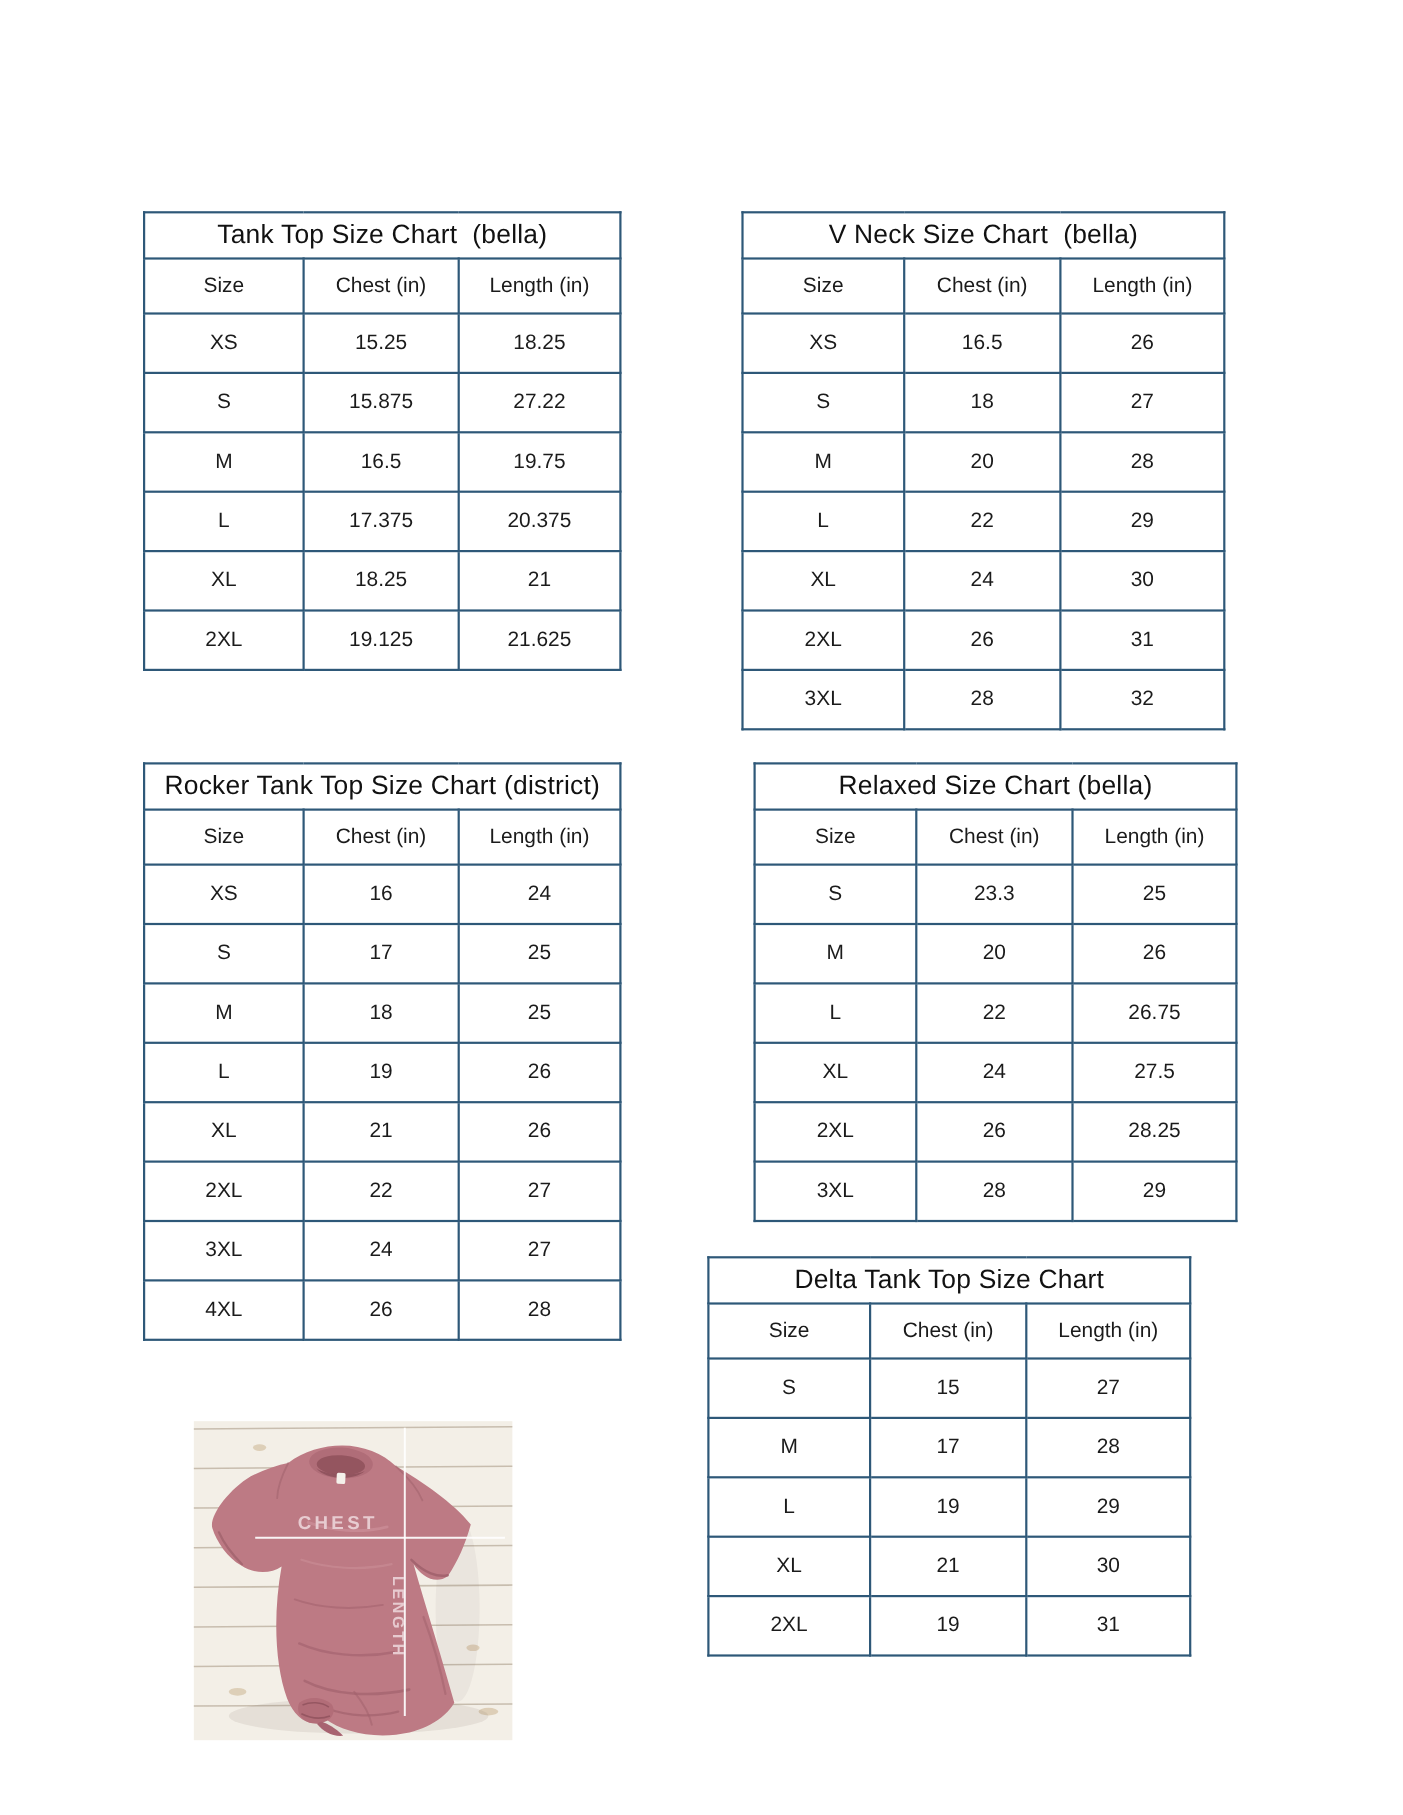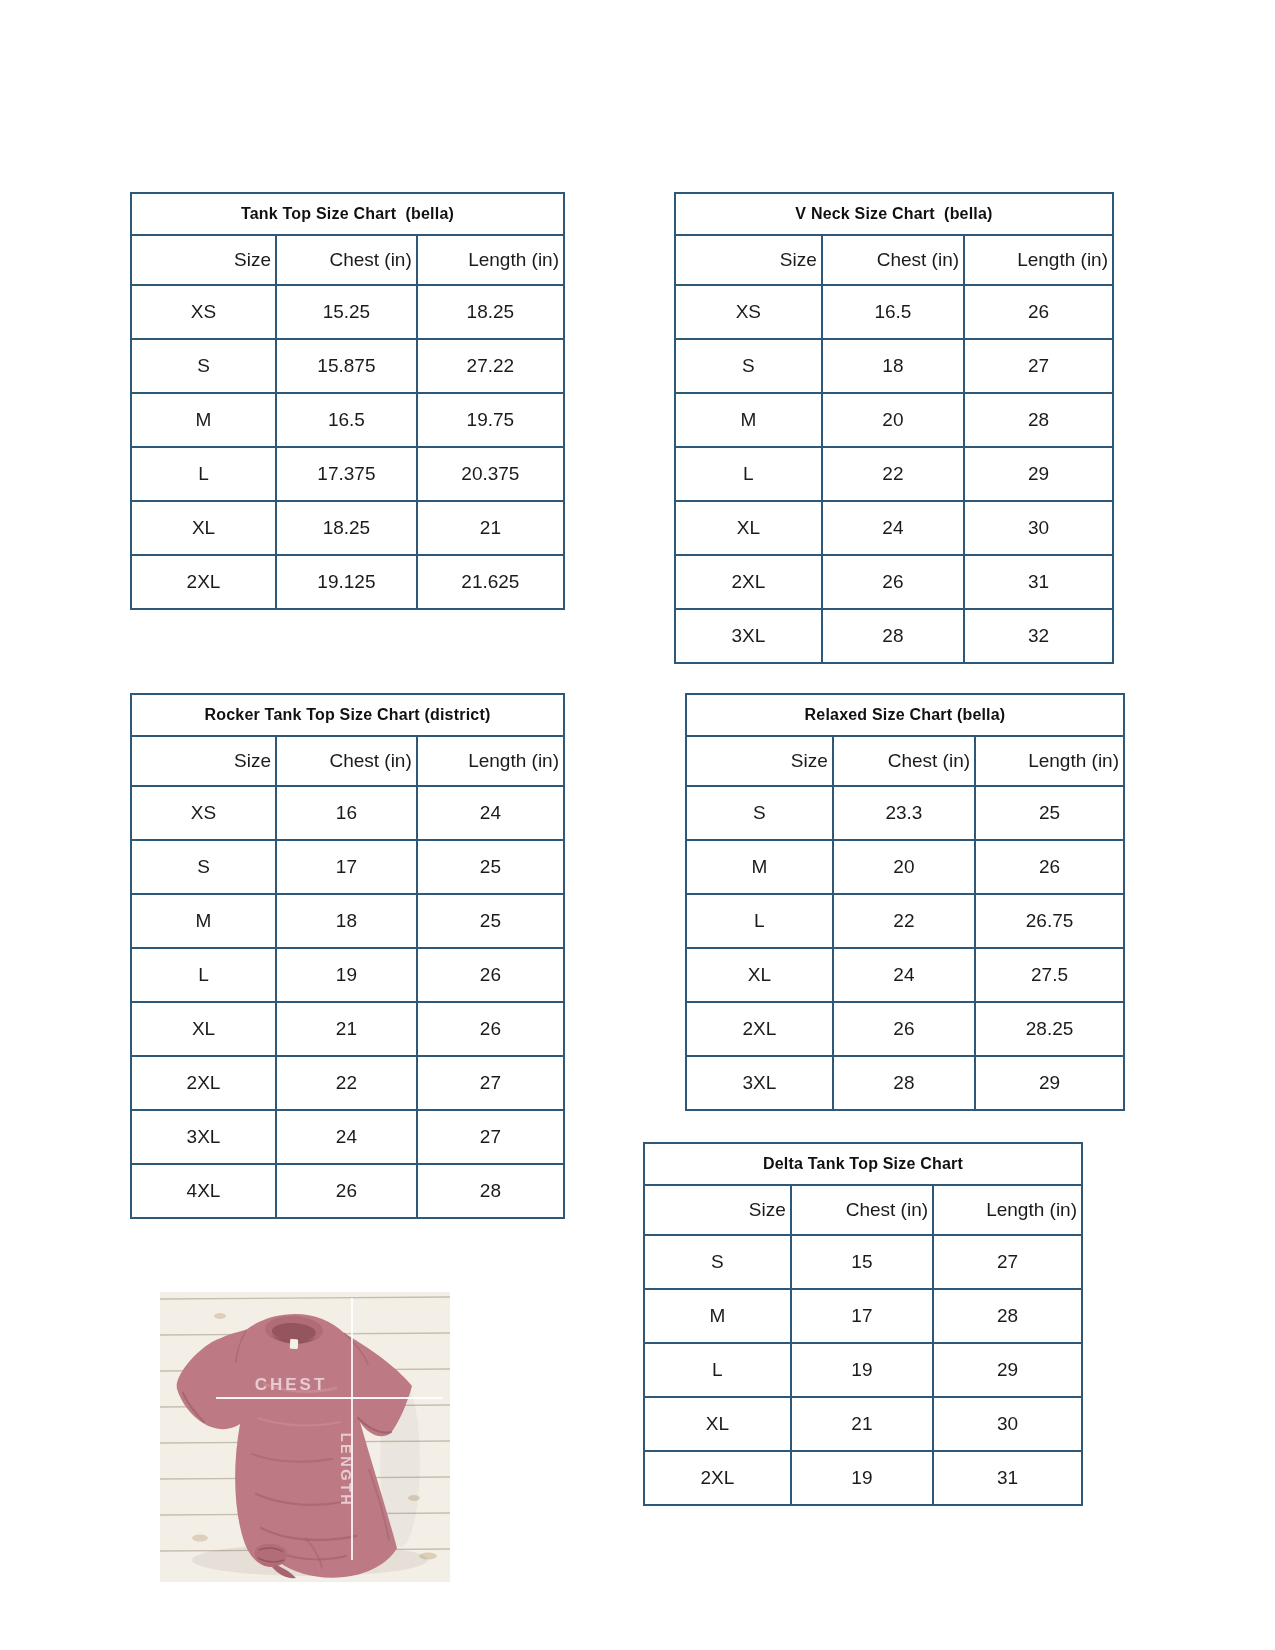--- a/index.html
+++ b/index.html
@@ -14,36 +14,36 @@
     border-collapse:collapse;width:100%;table-layout:fixed;
     background:#ffffff;
   }
   .size-table td{
     border:2px solid #2e5878;
     text-align:center;vertical-align:middle;
     color:#1b1b1b;font-size:19px;padding:0 4px;
     overflow:hidden;
   }
   .size-table tr.title-row td{
-    height:40px;font-weight:bold;font-size:16px;color:#111111;
+    height:40px;font-weight:normal;font-size:24px;color:#111111;
     white-space:pre-wrap;letter-spacing:.2px;
   }
-  .size-table tr.header-row td{height:48px;text-align:right;}
+  .size-table tr.header-row td{height:48px;}
   .size-table tbody td{height:52px;}
   .col-size{width:33.5%;}
   .col-chest{width:32.5%;}
   .col-length{width:34%;}
 
   #t-tank-top {left:130px;top:192px;width:435px;}
   #t-v-neck   {left:674px;top:192px;width:440px;}
   #t-rocker   {left:130px;top:693px;width:435px;}
   #t-relaxed  {left:643px;top:693px;width:440px;padding-left:42px;}
   #t-delta    {left:643px;top:1142px;width:440px;}
 
-  .photo{position:absolute;left:160px;top:1257px;width:290px;height:360px;}
+  .photo{position:absolute;left:176px;top:1257px;width:290px;height:360px;}
   .photo svg{display:block;width:100%;height:100%;}
   .svg-label{
     font-family:"Liberation Sans",sans-serif;
     font-weight:bold;
   }
 </style>
 </head>
 <body>
 
 <div class="page">

